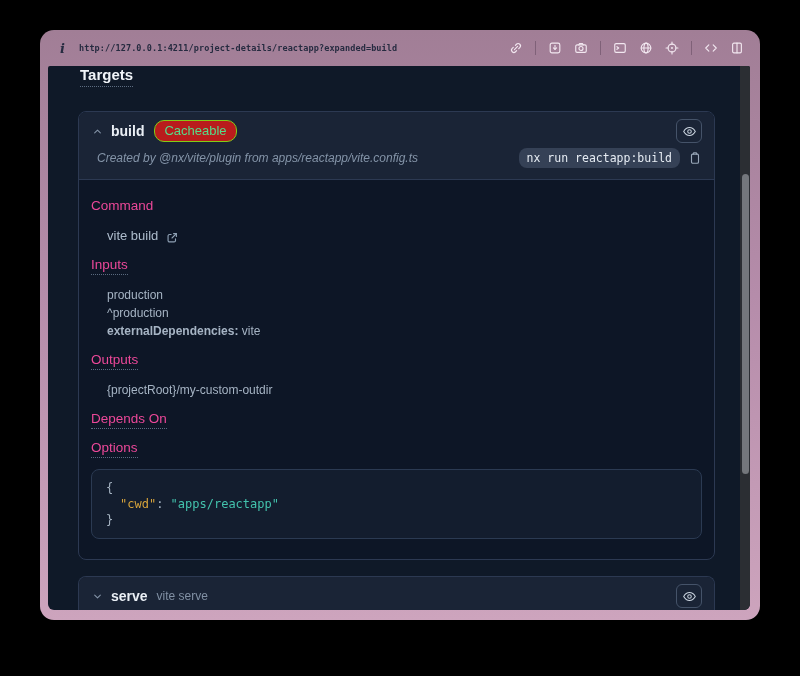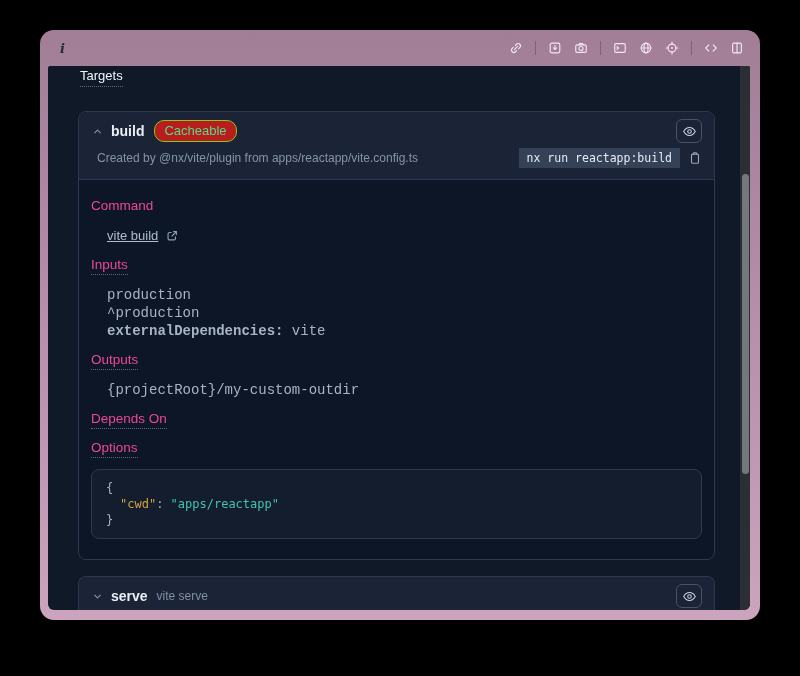--- a/index.html
+++ b/index.html
@@ -50,21 +50,21 @@
     background: #74777c; border-radius: 4px;
   }
   .content {
     position: absolute; left: 0; right: 10px; top: 0; bottom: 0;
     overflow: hidden; padding: 0 25px 0 30px;
   }
 
   
   .page-title {
     margin-top: -4px; margin-left: 2px; display: inline-block;
-    font-size: 13px; font-weight: 400; color: #f1f5f9;
+    font-size: 15px; font-weight: 700; color: #f1f5f9;
     padding-bottom: 3px; border-bottom: 1px dotted #5d6d82;
   }
   .target-card {
     margin-top: 24px; border: 1px solid #2c3952; border-radius: 8px;
     background: #0d1626; overflow: hidden;
   }
   .card-header { background: #1a2436; padding: 8px 12px 9px 12px; border-bottom: 1px solid #2c3952; }
   .title-row { display: flex; align-items: center; height: 22px; }
   .chev { color: #8494a8; width: 13px; height: 13px; margin-right: 7px; flex: none; }
   .chev svg { width: 13px; height: 13px; }
@@ -75,38 +75,38 @@
     padding: 2px 9px 3px 9px; border-radius: 10px;
   }
   .spacer { flex: 1; }
   .eye-btn {
     width: 26px; height: 24px; border: 1px solid #455369; border-radius: 6px;
     background: transparent; color: #c9d3de;
     display: flex; align-items: center; justify-content: center; cursor: pointer;
   }
   .eye-btn svg { width: 15px; height: 15px; stroke-width: 1.1; }
   .sub-row { display: flex; align-items: center; margin: 6px 0 2px 6px; min-height: 20px; }
-  .created-by { font-size: 12px; color: #8494a8; }
+  .created-by { font-style: italic; font-size: 12px; color: #8494a8; }
   .run-chip {
-    margin-left: auto; background: #354156; border-radius: 0;
+    margin-left: auto; background: #354156; border-radius: 8px;
     font-family: "DejaVu Sans Mono", monospace; font-size: 11.5px; color: #e6ecf3;
     padding: 3px 8px; white-space: nowrap;
   }
   .copy-btn { background: none; border: none; color: #98a6b8; margin-left: 8px; cursor: pointer; padding: 0; }
   .copy-btn svg { width: 14px; height: 14px; }
 
   .card-body { padding: 17px 12px 20px 12px; }
   .sec-h { font-size: 13.5px; font-weight: 400; color: #ec4899; line-height: 18px; }
   .sec-h span { padding-bottom: 2px; }
   .sec-h.mt { margin-top: 11px; }
   .dotted { border-bottom: 1px dotted #5a6a7f; }
   .line { margin-top: 12px; margin-left: 16px; line-height: 18px; }
-  .mono, .line.code { font-family: Liberation Mono, monospace; font-size: 14px; color: #a6b4c4; }
+  .mono, .line.code { font-family: Liberation Sans, sans-serif; font-size: 12px; color: #a6b4c4; }
   .line.code.follow { margin-top: 0; }
-  .cmd-line { font-size: 13px; color: #aebdcd; display: flex; align-items: center; gap: 7px; text-decoration: underline; }
+  .cmd-line { font-size: 13px; color: #aebdcd; display: flex; align-items: flex-end; gap: 7px; }
   .cmd-line .ext { color: #8ea0b4; }
   .cmd-line .ext svg { width: 14px; height: 14px; display: block; }
   .bold-key { font-weight: 700; }
 
   .json-box {
     margin-top: 12px; margin-left: 0; border: 1px solid #2b3a52; border-radius: 8px;
     background: #131d2e; padding: 10px 14px;
     font-family: "DejaVu Sans Mono", monospace; font-size: 12px; line-height: 16px;
     color: #a8b6c4;
   }
@@ -118,20 +118,21 @@
   .serve-summary { margin-left: 9px; font-size: 12px; color: #8190a4; }
   .serve-header { border-bottom: none; padding-bottom: 8px; }
 </style>
 </head>
 <body>
 
 <div class="window">
 
   <div class="toolbar">
     <span class="info-glyph">i</span>
+    <span class="url">http://127.0.0.1:4211/project-details/reactapp?expanded=build</span>
     <div class="tb-icons">
       <span>
           <svg class="ic" viewBox="0 0 16 16">
             <path d="M6.2 9.8l3.6-3.6"></path>
             <path d="M7.3 4.9l1.2-1.2a2.55 2.55 0 013.8 3.8l-1.2 1.2"></path>
             <path d="M8.7 11.1l-1.2 1.2a2.55 2.55 0 01-3.8-3.8l1.2-1.2"></path>
           </svg>
         </span>
       <span class="tb-div"></span>
       <span>

